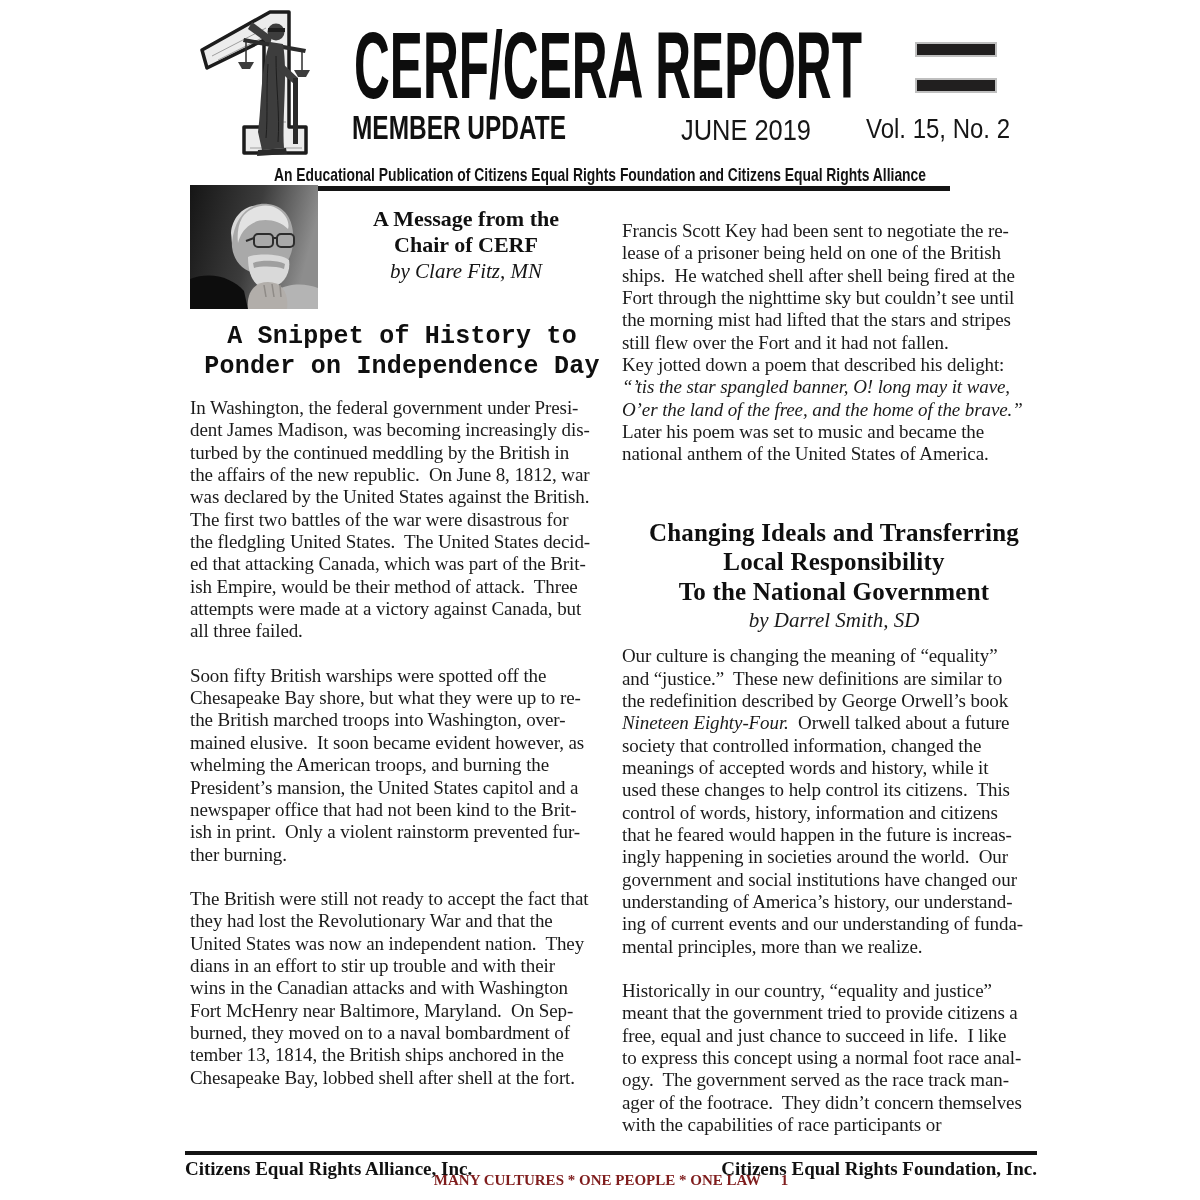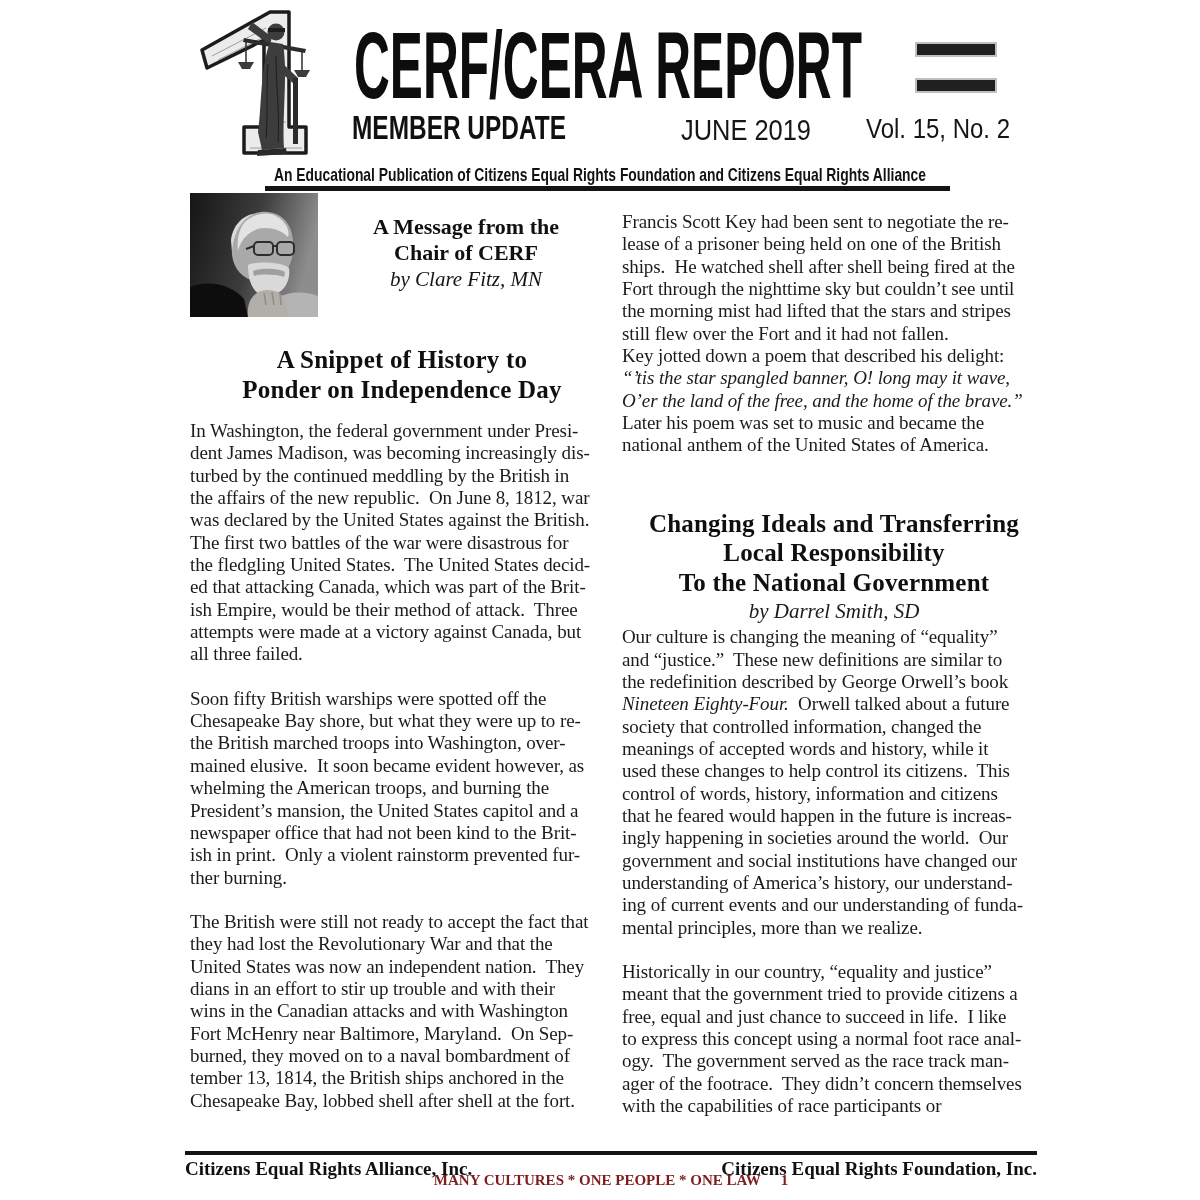--- a/index.html
+++ b/index.html
@@ -35,38 +35,38 @@
     border: 2px solid #bfbfbf;
   }
   .equals-bar + .equals-bar { margin-top: 21px; }
 
   .banner-row { position: absolute; left: 0; top: 164px; width: 1200px; text-align: center; }
   .banner-row text { font-family: "Liberation Sans", sans-serif; font-weight: bold; fill: #121212; }
   .banner-rule { position: absolute; left: 265px; top: 186px; width: 685px; height: 5px; background: #141414; }
 
   
   .col { position: absolute; width: 424px; }
-  .col-left  { left: 190px; top: 193px; }
+  .col-left  { left: 190px; top: 185px; }
   .col-right { left: 622px; top: 203px; }
 
   .photo-row { display: flex; }
   .portrait { width: 128px; height: 124px; flex: 0 0 128px; }
   .kicker { flex: 1; text-align: center; padding-top: 21px; }
   .kicker-line { font-weight: bold; font-size: 22px; line-height: 26px; color: #101010; }
   .kicker-byline { font-style: italic; font-size: 21px; line-height: 26px; color: #151515; }
 
   .article-heading { text-align: center; font-weight: bold; color: #0f0f0f;
     font-size: 25px; line-height: 29.5px; letter-spacing: 0.2px; }
-  .col-left .article-heading { margin-top: 28px; }
+  .col-left .article-heading { margin-top: 13px; font-family: Liberation Mono, monospace; }
   .col-right .article-heading { margin-top: 52px; }
   .rc-byline { text-align: center; font-style: italic; font-size: 21px; line-height: 26px; margin-top: 1px; }
 
   .paras { margin-top: 16px; }
-  .col-right .paras.continuation { margin-top: 8px; }
-  .col-right .paras.article-body { margin-top: 2px; }
+  .col-right .paras.continuation { margin-top: 17px; }
+  .col-right .paras.article-body { margin-top: 12px; }
   .para { margin-bottom: 22px; }
   .para:last-child { margin-bottom: 0; }
   .line { white-space: pre; font-size: 19px; line-height: 22.35px; letter-spacing: -0.1px; }
   .line .it { font-style: italic; }
 
   
   .footer-rule { position: absolute; left: 185px; top: 1151px; width: 852px; height: 4px; background: #141414; }
   .footer-orgs {
     position: absolute; left: 185px; top: 1158px; width: 852px;
     display: flex; justify-content: space-between;

